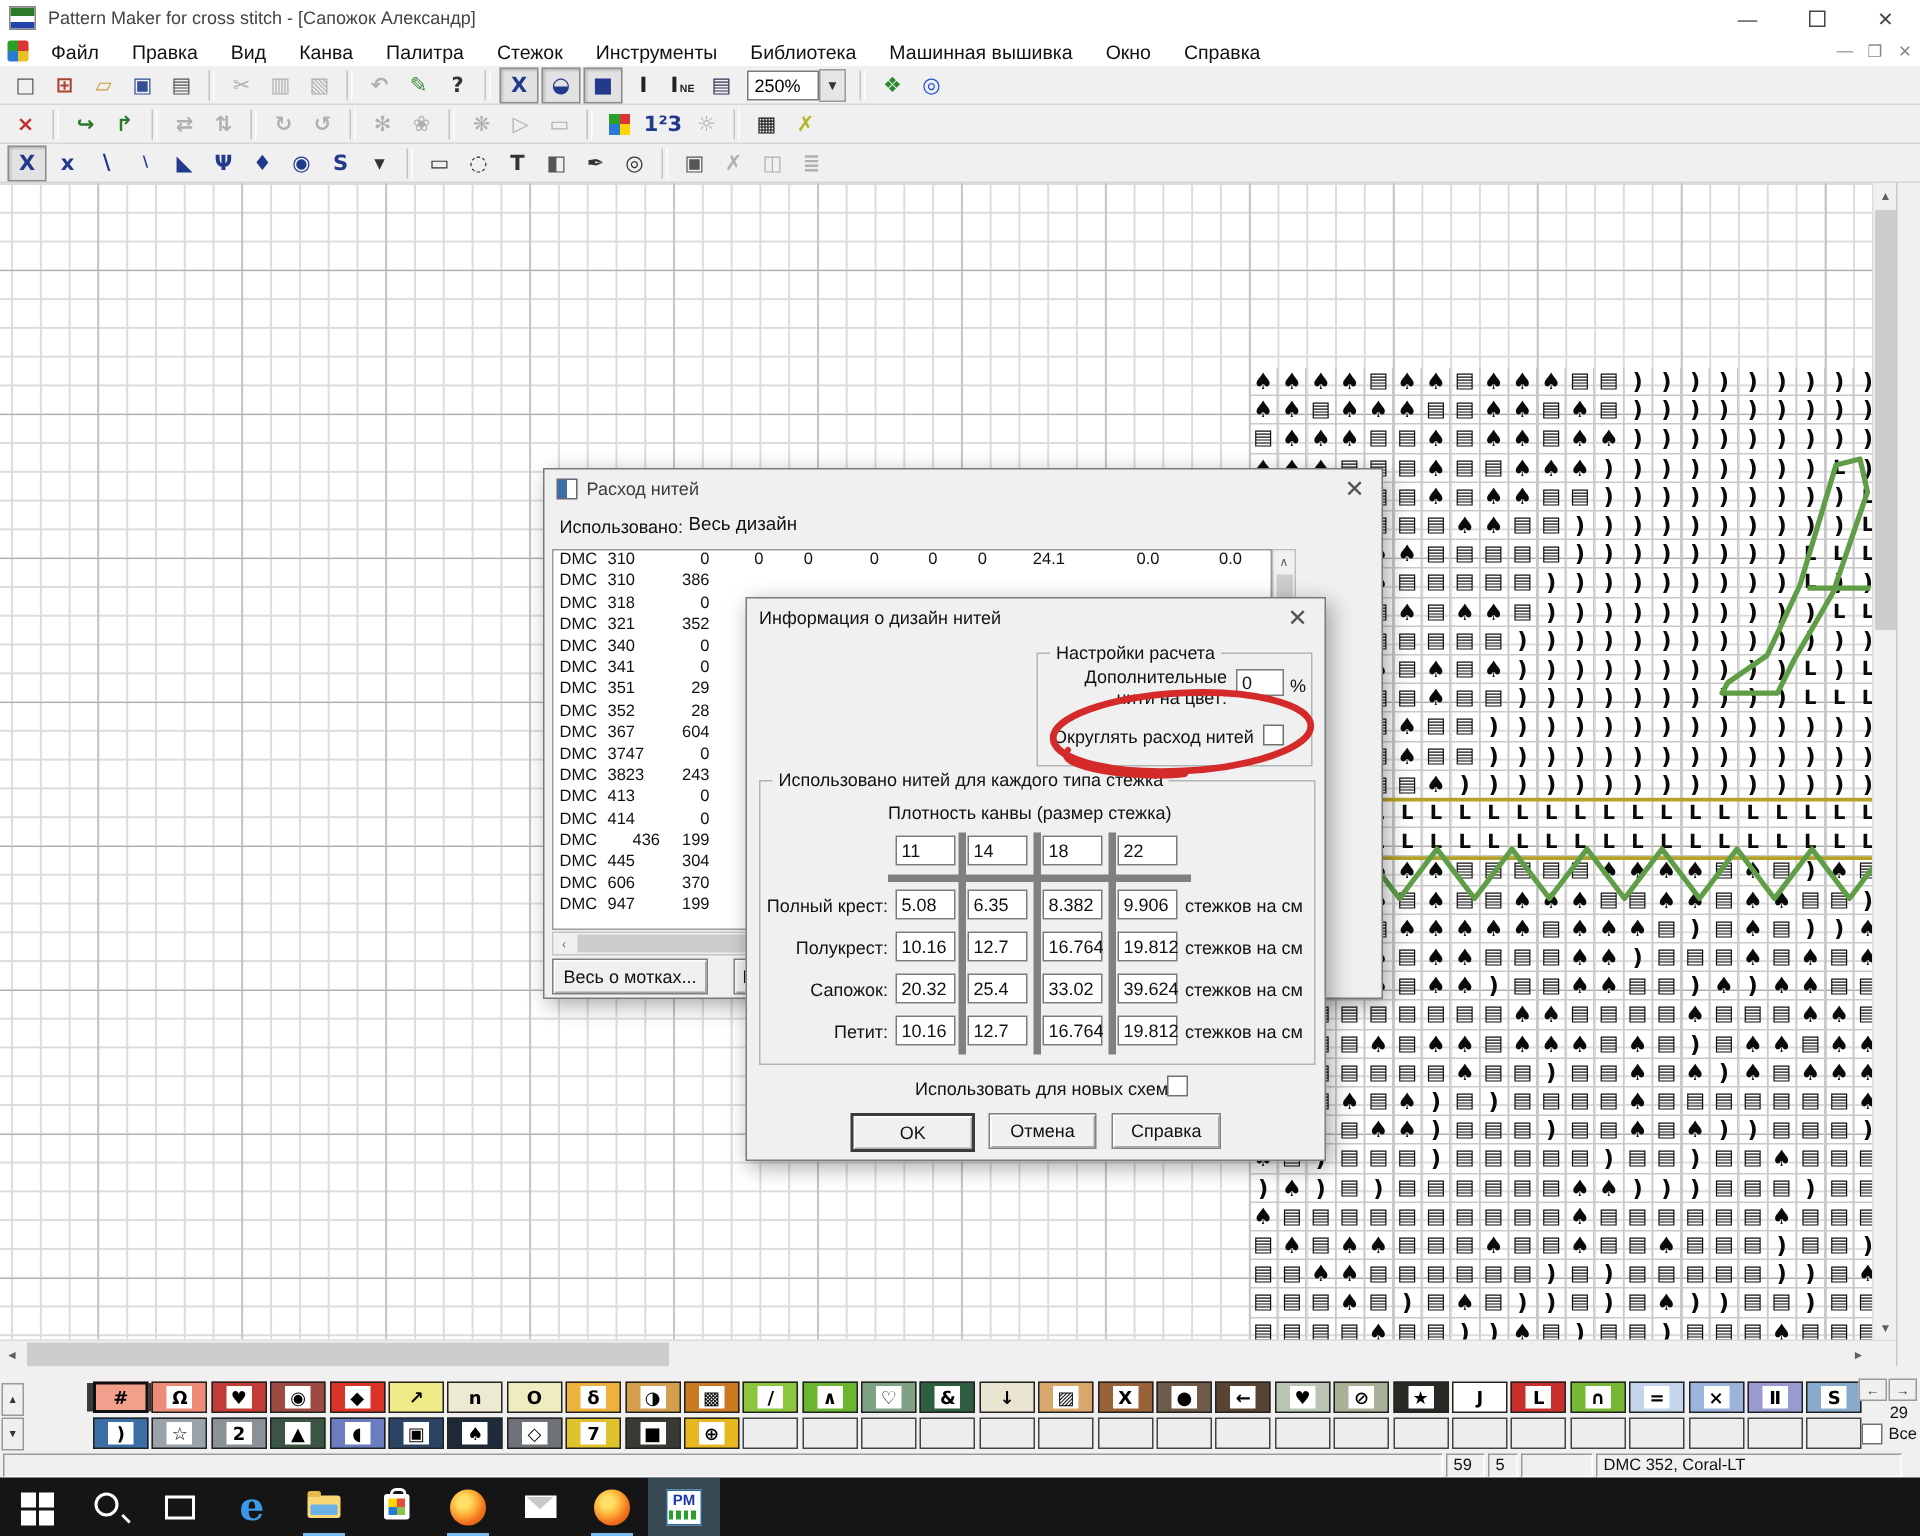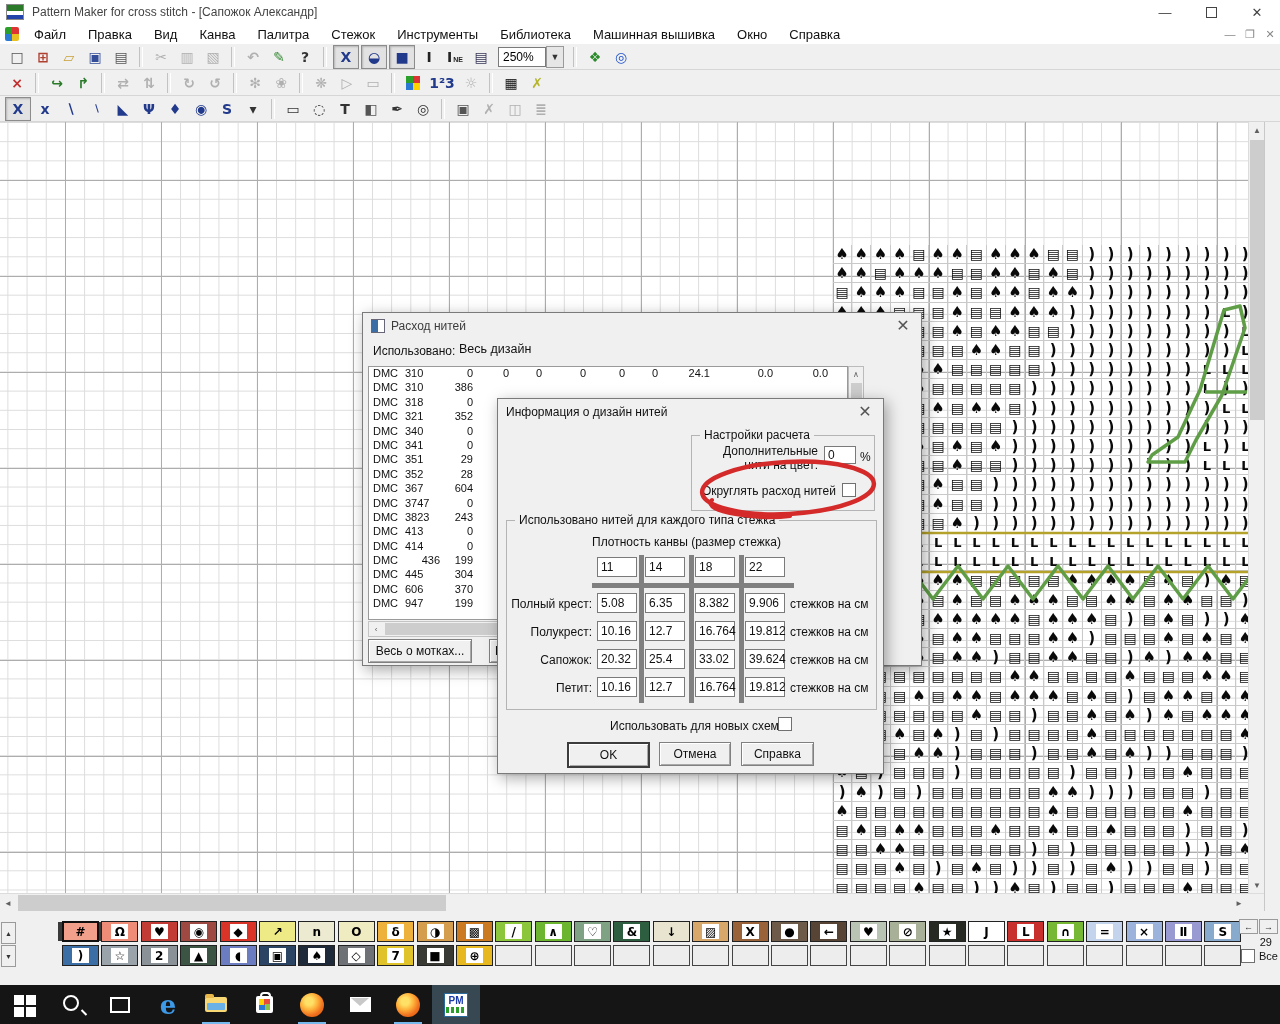--- a/index.html
+++ b/index.html
@@ -1301,20 +1301,27 @@
         <div class="palnav">→</div>
       </div>
       <div id="pal-count">29</div>
       <div id="pal-all">
         <span class="cb"></span>
         <span>Все</span>
       </div>
     </div>
   </div>
 
+  <div id="statusbar">
+      <div class="spanel" style="width: 960px;"></div>
+      <div class="spanel" style="width: 26px;">59</div>
+      <div class="spanel" style="width: 20px;">5</div>
+      <div class="spanel" style="width: 48px;"></div>
+      <div class="spanel" style="width: 204px;">DMC 352, Coral-LT</div>
+    </div>
 
   <div id="dlg-consumption" class="dialog">
     <div class="dlg-title">
       <div class="dlg-title-icon"></div>
       <span>Расход нитей</span>
       <span class="dlg-close">✕</span>
     </div>
     <div id="used-row" class="lbl">Использовано:</div>
     <div id="used-value" class="lbl">Весь дизайн</div>
     <div id="cons-table">

